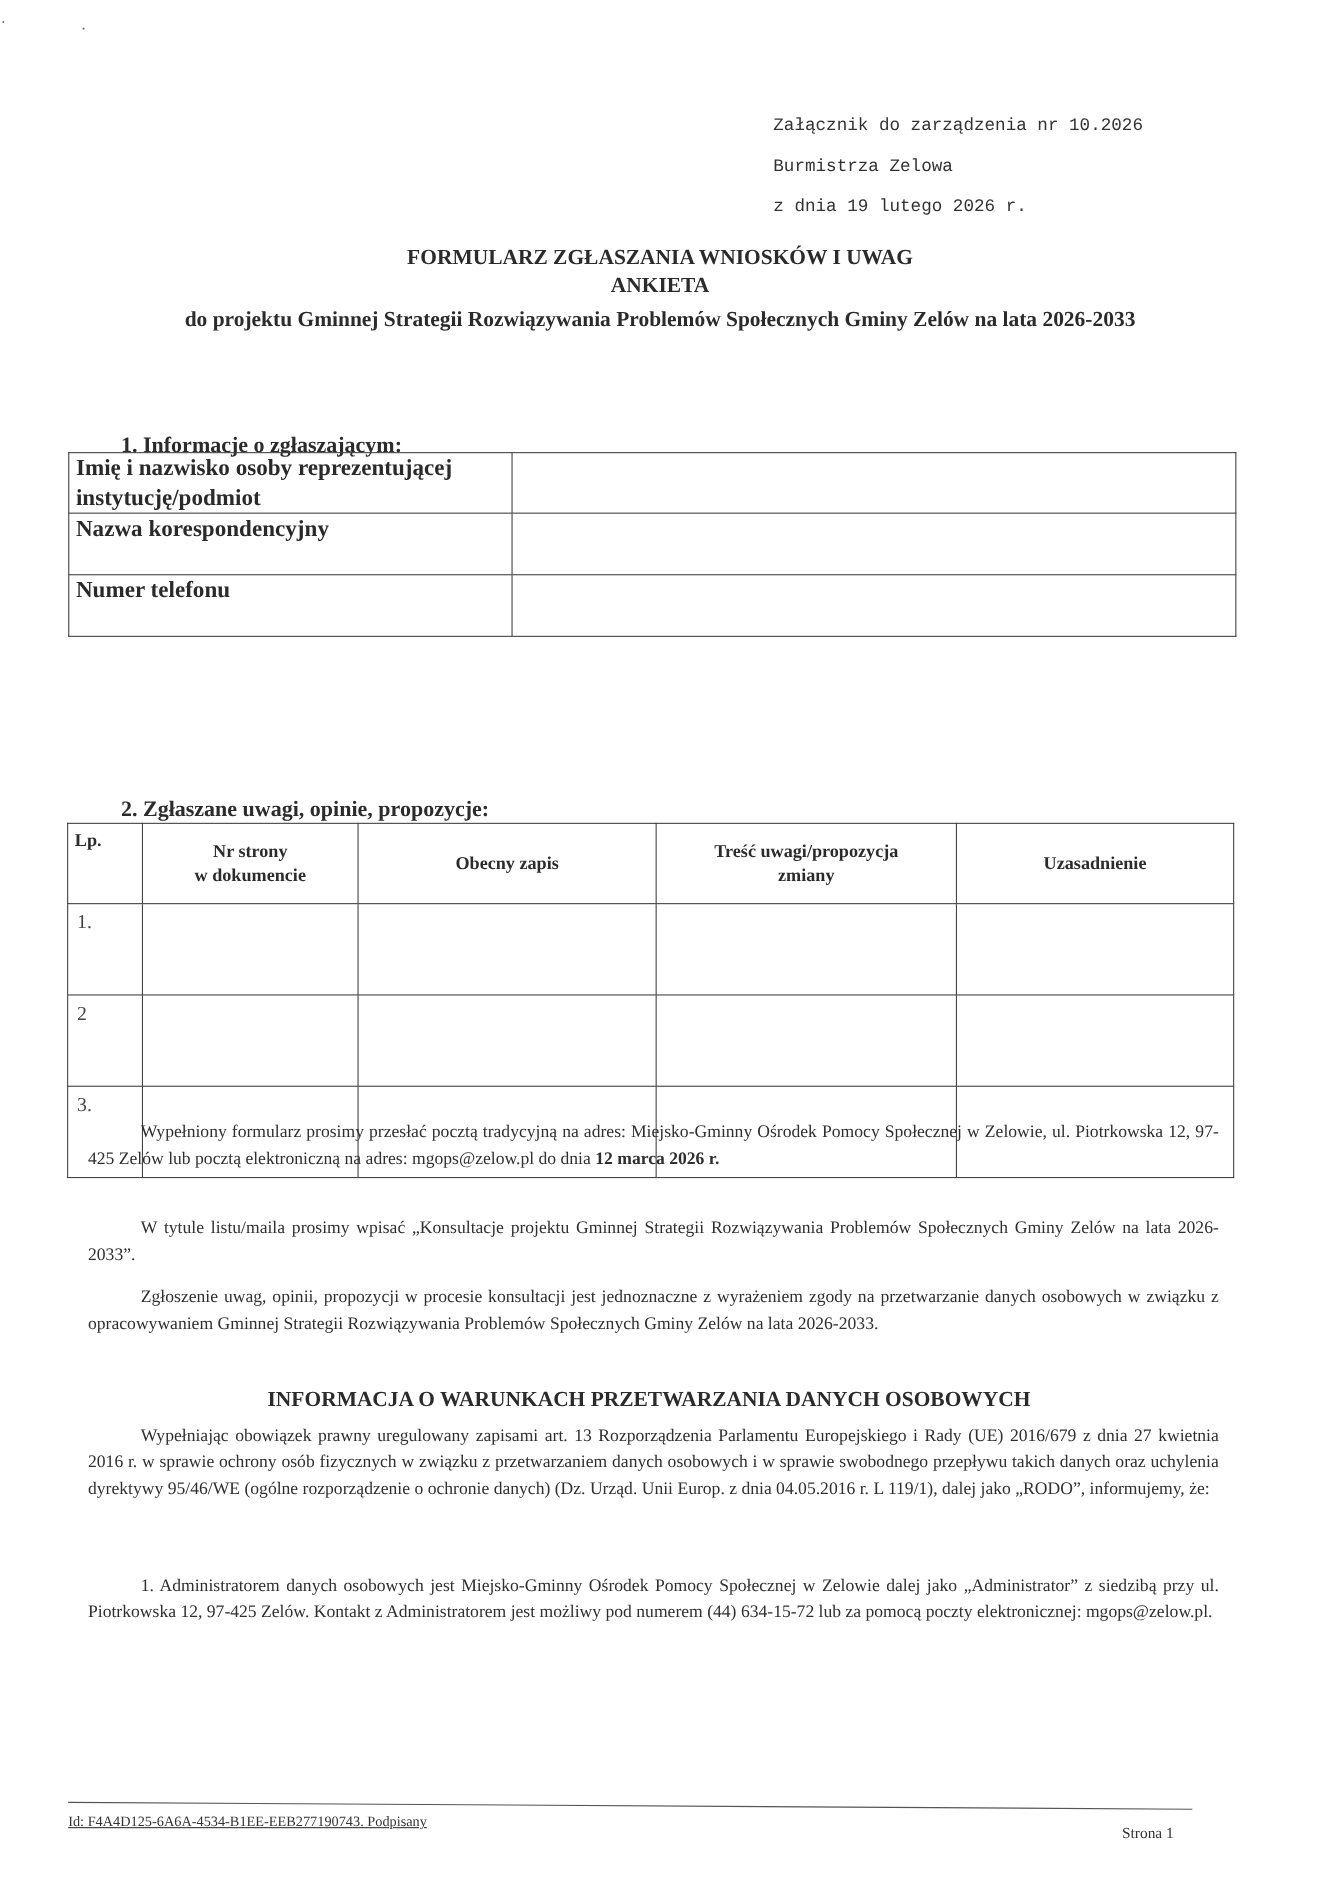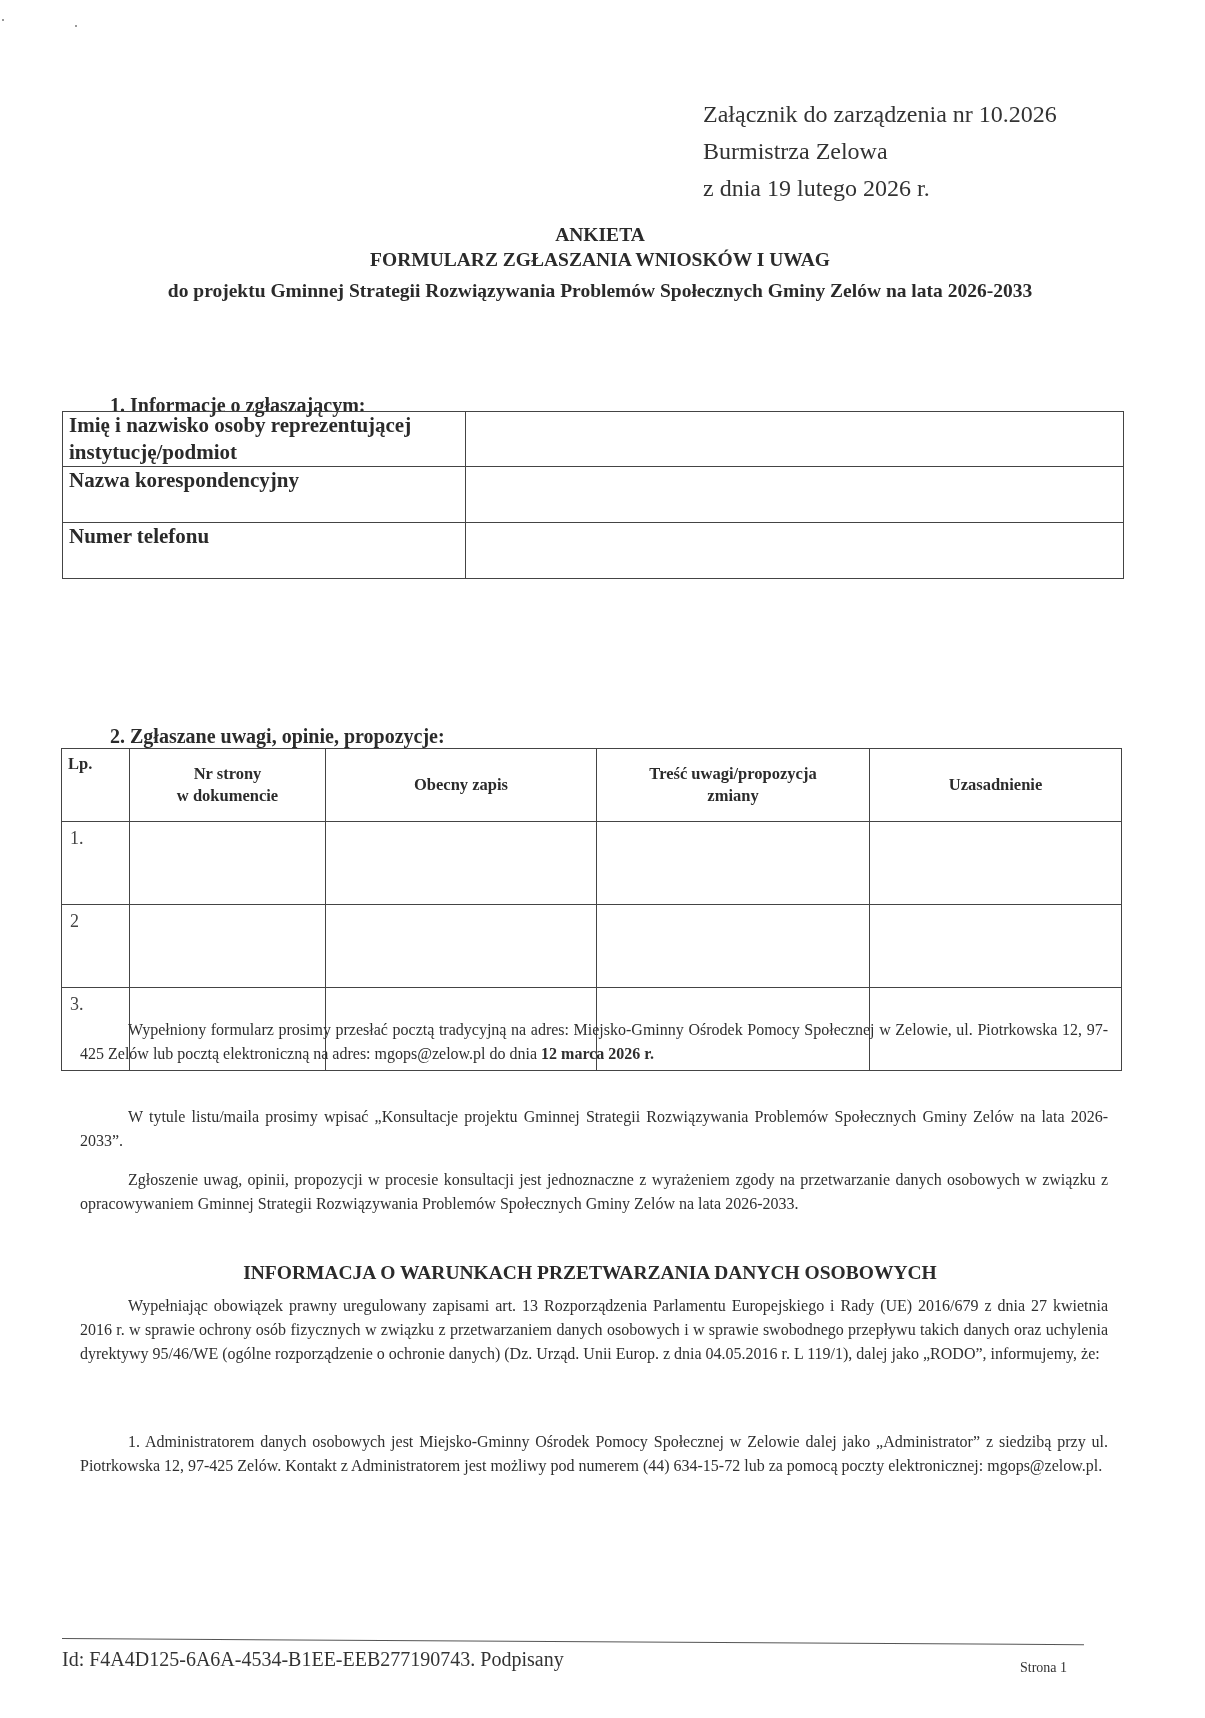--- a/index.html
+++ b/index.html
@@ -1,57 +1,57 @@
 <!DOCTYPE html>
 <html><head>
 <meta charset="utf-8">
 <style>
   html, body { margin: 0; padding: 0; background: #ffffff; }
   body { width: 1205px; height: 1718px; position: relative; overflow: hidden;
          font-family: "Liberation Serif", serif; color: #2a2a2a; }
   .abs { position: absolute; }
-  .annex { left: 703px; top: 96px; font-size: 24px; line-height: 37px; color: #333; }
+  .annex { left: 703px; top: 96px; font-size: 16px; line-height: 37px; color: #333; font-family: Liberation Mono, monospace; }
   .title-block { left: 80px; top: 222px; width: 1040px; text-align: center; font-weight: bold; font-size: 19.5px; line-height: 25px; color: #2b2b2b; }
   .sec-head { font-weight: bold; font-size: 20px; color: #2b2b2b; margin-top: 40px; }
   .sec1 { left: 110px; top: 354px; }
   .sec2 { left: 110px; top: 685px; }
   table { border-collapse: collapse; margin-top: 20px; }
   .t1 { left: 62px; top: 391px; width: 1062px; }
   .t1 td { border: 1.5px solid #444; vertical-align: top; padding: 0 6px; }
   .t1 .lbl { width: 387px; font-weight: bold; font-size: 21px; line-height: 27px; color: #2a2a2a; }
   .t1 .val { width: 640px; }
   .t2 { left: 61px; top: 728px; width: 1061px; }
   .t2 td, .t2 th { border: 1.3px solid #444; padding: 0; }
   .t2 th { font-weight: bold; font-size: 16.5px; line-height: 22px; color: #2b2b2b; text-align: center; vertical-align: middle; height: 64px; }
   .t2 th.lp { text-align: left; vertical-align: top; padding: 4px 6px; width: 55px; }
   .t2 td { height: 70px; vertical-align: top; }
   .t2 td.num { padding: 6px 8px; font-size: 18px; color: #444; }
   .para { left: 80px; width: 1028px; font-size: 16px; line-height: 24px; text-align: justify; color: #2f2f2f; }
   .para .ind { display: inline-block; width: 48px; }
   .info-head { left: 80px; top: 1262px; width: 1020px; text-align: center; font-weight: bold; font-size: 19.5px; color: #2b2b2b; }
   .footer-line { left: 62px; top: 1638px; width: 1022px; height: 0; border-top: 1.5px solid #555; transform: rotate(0.35deg); transform-origin: left; }
-  .footer-id { left: 62px; top: 1648px; font-size: 20px; color: #333; }
+  .footer-id { left: 62px; top: 1648px; font-size: 13px; color: #333; text-decoration: underline; }
   .footer-page { left: 1020px; top: 1660px; font-size: 14px; color: #333; }
   .dot { width: 2px; height: 2px; background: #777; border-radius: 1px; }
 </style>
 </head>
 <body>
 
 <div class="abs dot" style="left:2px;top:19px;"></div>
 <div class="abs dot" style="left:75px;top:25px;"></div>
 
 <div class="abs annex">
   <div>Załącznik do zarządzenia nr 10.2026</div>
   <div>Burmistrza Zelowa</div>
   <div>z dnia 19 lutego 2026 r.</div>
 </div>
 
 <div class="abs title-block">
+  <div>FORMULARZ ZGŁASZANIA WNIOSKÓW I UWAG</div>
   <div>ANKIETA</div>
-  <div>FORMULARZ ZGŁASZANIA WNIOSKÓW I UWAG</div>
   <div style="margin-top:6px;">do projektu Gminnej Strategii Rozwiązywania Problemów Społecznych Gminy Zelów na lata 2026-2033</div>
 </div>
 
 <div class="abs sec-head sec1">1. Informacje o zgłaszającym:</div>
 
 <table class="abs t1">
   <tbody>
       <tr style="height:55px;">
     <td class="lbl">Imię i nazwisko osoby reprezentującej instytucję/podmiot</td>
     <td class="val"></td>

